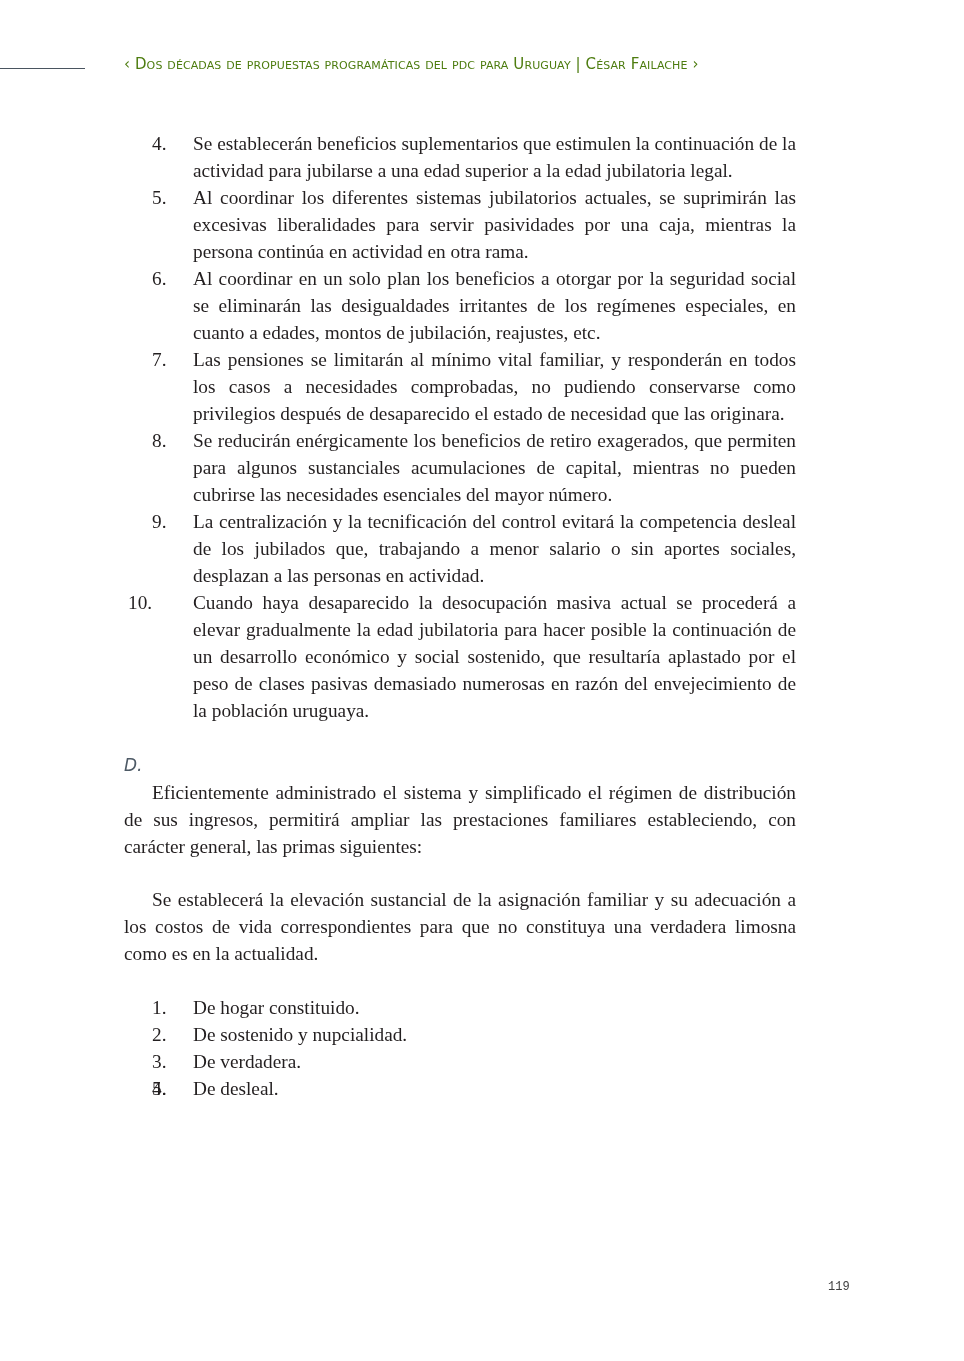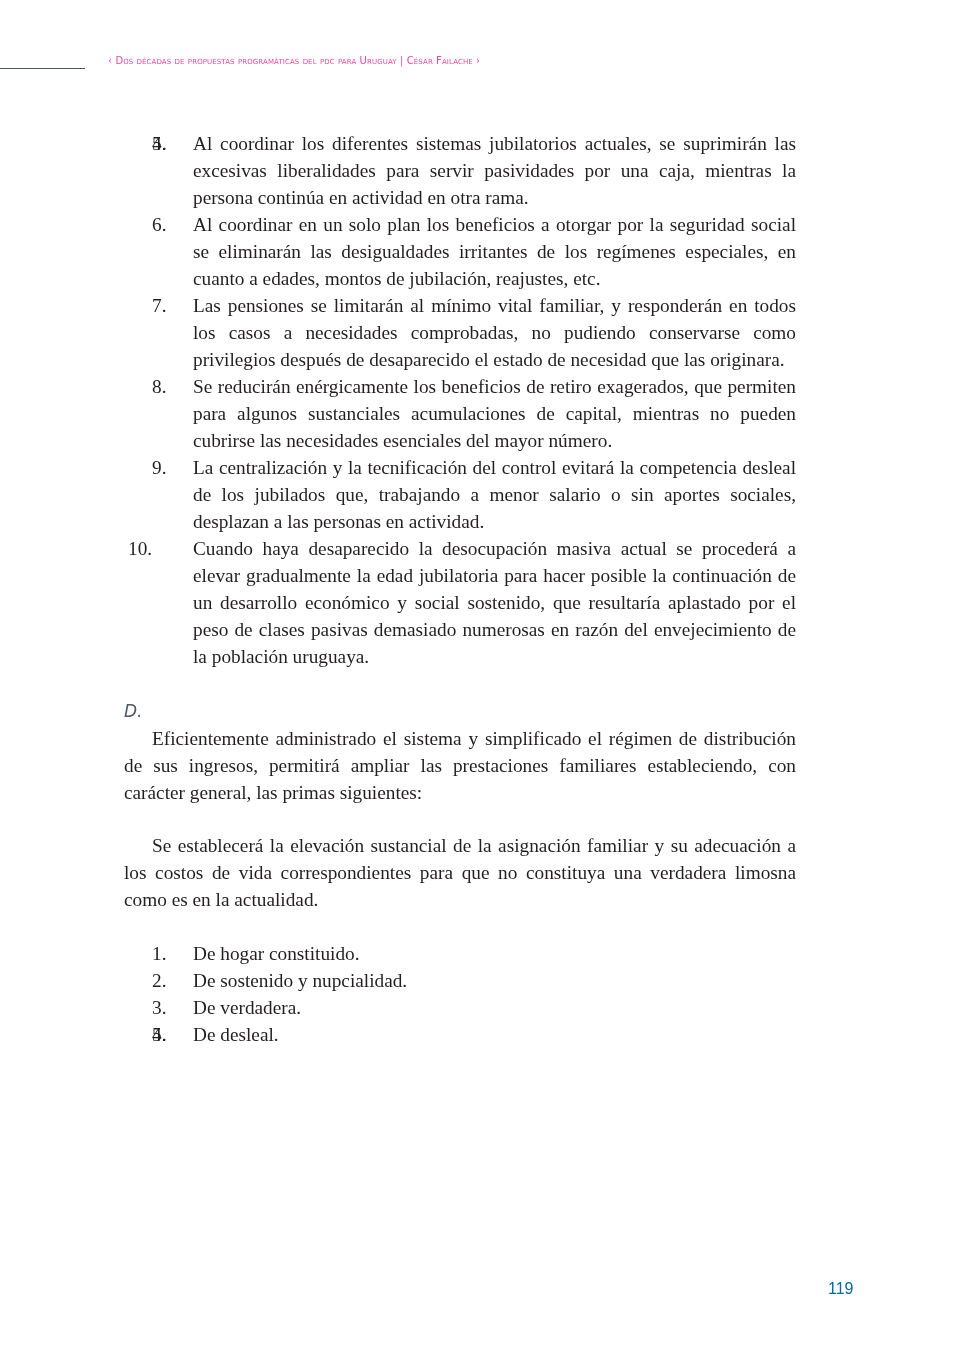--- a/index.html
+++ b/index.html
@@ -6,25 +6,25 @@
     body {
       width: 964px; height: 1361px; position: relative; overflow: hidden;
       font-family: "DejaVu Serif", "Liberation Serif", serif;
       color: #231f20;
     }
     .header-rule {
       position: absolute; left: 0; top: 68px; width: 85px; height: 0;
       border-top: 1px solid #4a5560;
     }
     .running-head {
-      position: absolute; left: 108px; top: 55px;
+      position: absolute; left: 124px; top: 55px;
       font-family: "DejaVu Sans", "Liberation Sans", sans-serif;
       font-variant: small-caps;
-      font-size: 10px; letter-spacing: 0.1px;
-      color: #ec4899;
+      font-size: 15px; letter-spacing: 0.1px;
+      color: #4d7c0f;
       white-space: nowrap;
     }
     .content {
       position: absolute; left: 124px; top: 130px; width: 672px;
       font-family: "Liberation Serif", "DejaVu Serif", serif;
       font-size: 19.3px; line-height: 27px;
     }
     ol.items { list-style: none; margin: 0; padding: 0; }
     ol.items li { position: relative; padding-left: 69px; text-align: justify; }
     ol.items li .num {
@@ -39,33 +39,33 @@
     }
     .section-heading .letter { position: absolute; left: 0; }
     .section-heading .title { position: absolute; left: 57px; }
     .para { margin: 0; text-indent: 28px; text-align: justify; }
     .para.first { margin-top: 26px; }
     ol.primas { list-style: none; margin: 27px 0 0 0; padding: 0; }
     ol.primas li { position: relative; padding-left: 69px; }
     ol.primas li .num { position: absolute; left: 28px; }
     .page-number {
       position: absolute; left: 828px; top: 1280px;
-      font-family: Liberation Sans, sans-serif;
-      font-size: 16px; color: #0369a1;
+      font-family: Liberation Mono, monospace;
+      font-size: 12px; color: #404040;
     }
   </style>
 </head>
 <body>
 
 <div class="header-rule"></div>
 <div class="running-head">‹ Dos décadas de propuestas programáticas del pdc para Uruguay | César Failache ›</div>
 
 <div class="content">
   <ol class="items">
-    <li><span class="num">4.</span></li>
+    <li><span class="num">4.</span><span>Se establecerán beneficios suplementarios que estimulen la continuación de la actividad para jubilarse a una edad superior a la edad jubilatoria legal.</span></li>
     <li><span class="num">5.</span><span>Al coordinar los diferentes sistemas jubilatorios actuales, se suprimirán las excesivas liberalidades para servir pasividades por una caja, mientras la persona continúa en actividad en otra rama.</span></li>
     <li><span class="num">6.</span><span>Al coordinar en un solo plan los beneficios a otorgar por la seguridad social se eliminarán las desigualdades irritantes de los regímenes especiales, en cuanto a edades, montos de jubilación, reajustes, etc.</span></li>
     <li><span class="num">7.</span><span>Las pensiones se limitarán al mínimo vital familiar, y responderán en todos los casos a necesidades comprobadas, no pudiendo conservarse como privilegios después de desaparecido el estado de necesidad que las originara.</span></li>
     <li><span class="num">8.</span><span>Se reducirán enérgicamente los beneficios de retiro exagerados, que permiten para algunos sustanciales acumulaciones de capital, mientras no pueden cubrirse las necesidades esenciales del mayor número.</span></li>
     <li><span class="num">9.</span><span>La centralización y la tecnificación del control evitará la competencia desleal de los jubilados que, trabajando a menor salario o sin aportes sociales, desplazan a las personas en actividad.</span></li>
     <li><span class="num wide">10.</span><span>Cuando haya desaparecido la desocupación masiva actual se procederá a elevar gradualmente la edad jubilatoria para hacer posible la continuación de un desarrollo económico y social sostenido, que resultaría aplastado por el peso de clases pasivas demasiado numerosas en razón del envejecimiento de la población uruguaya.</span></li>
   </ol>
 
   <div class="section-heading">
     <span class="letter">D.</span>

